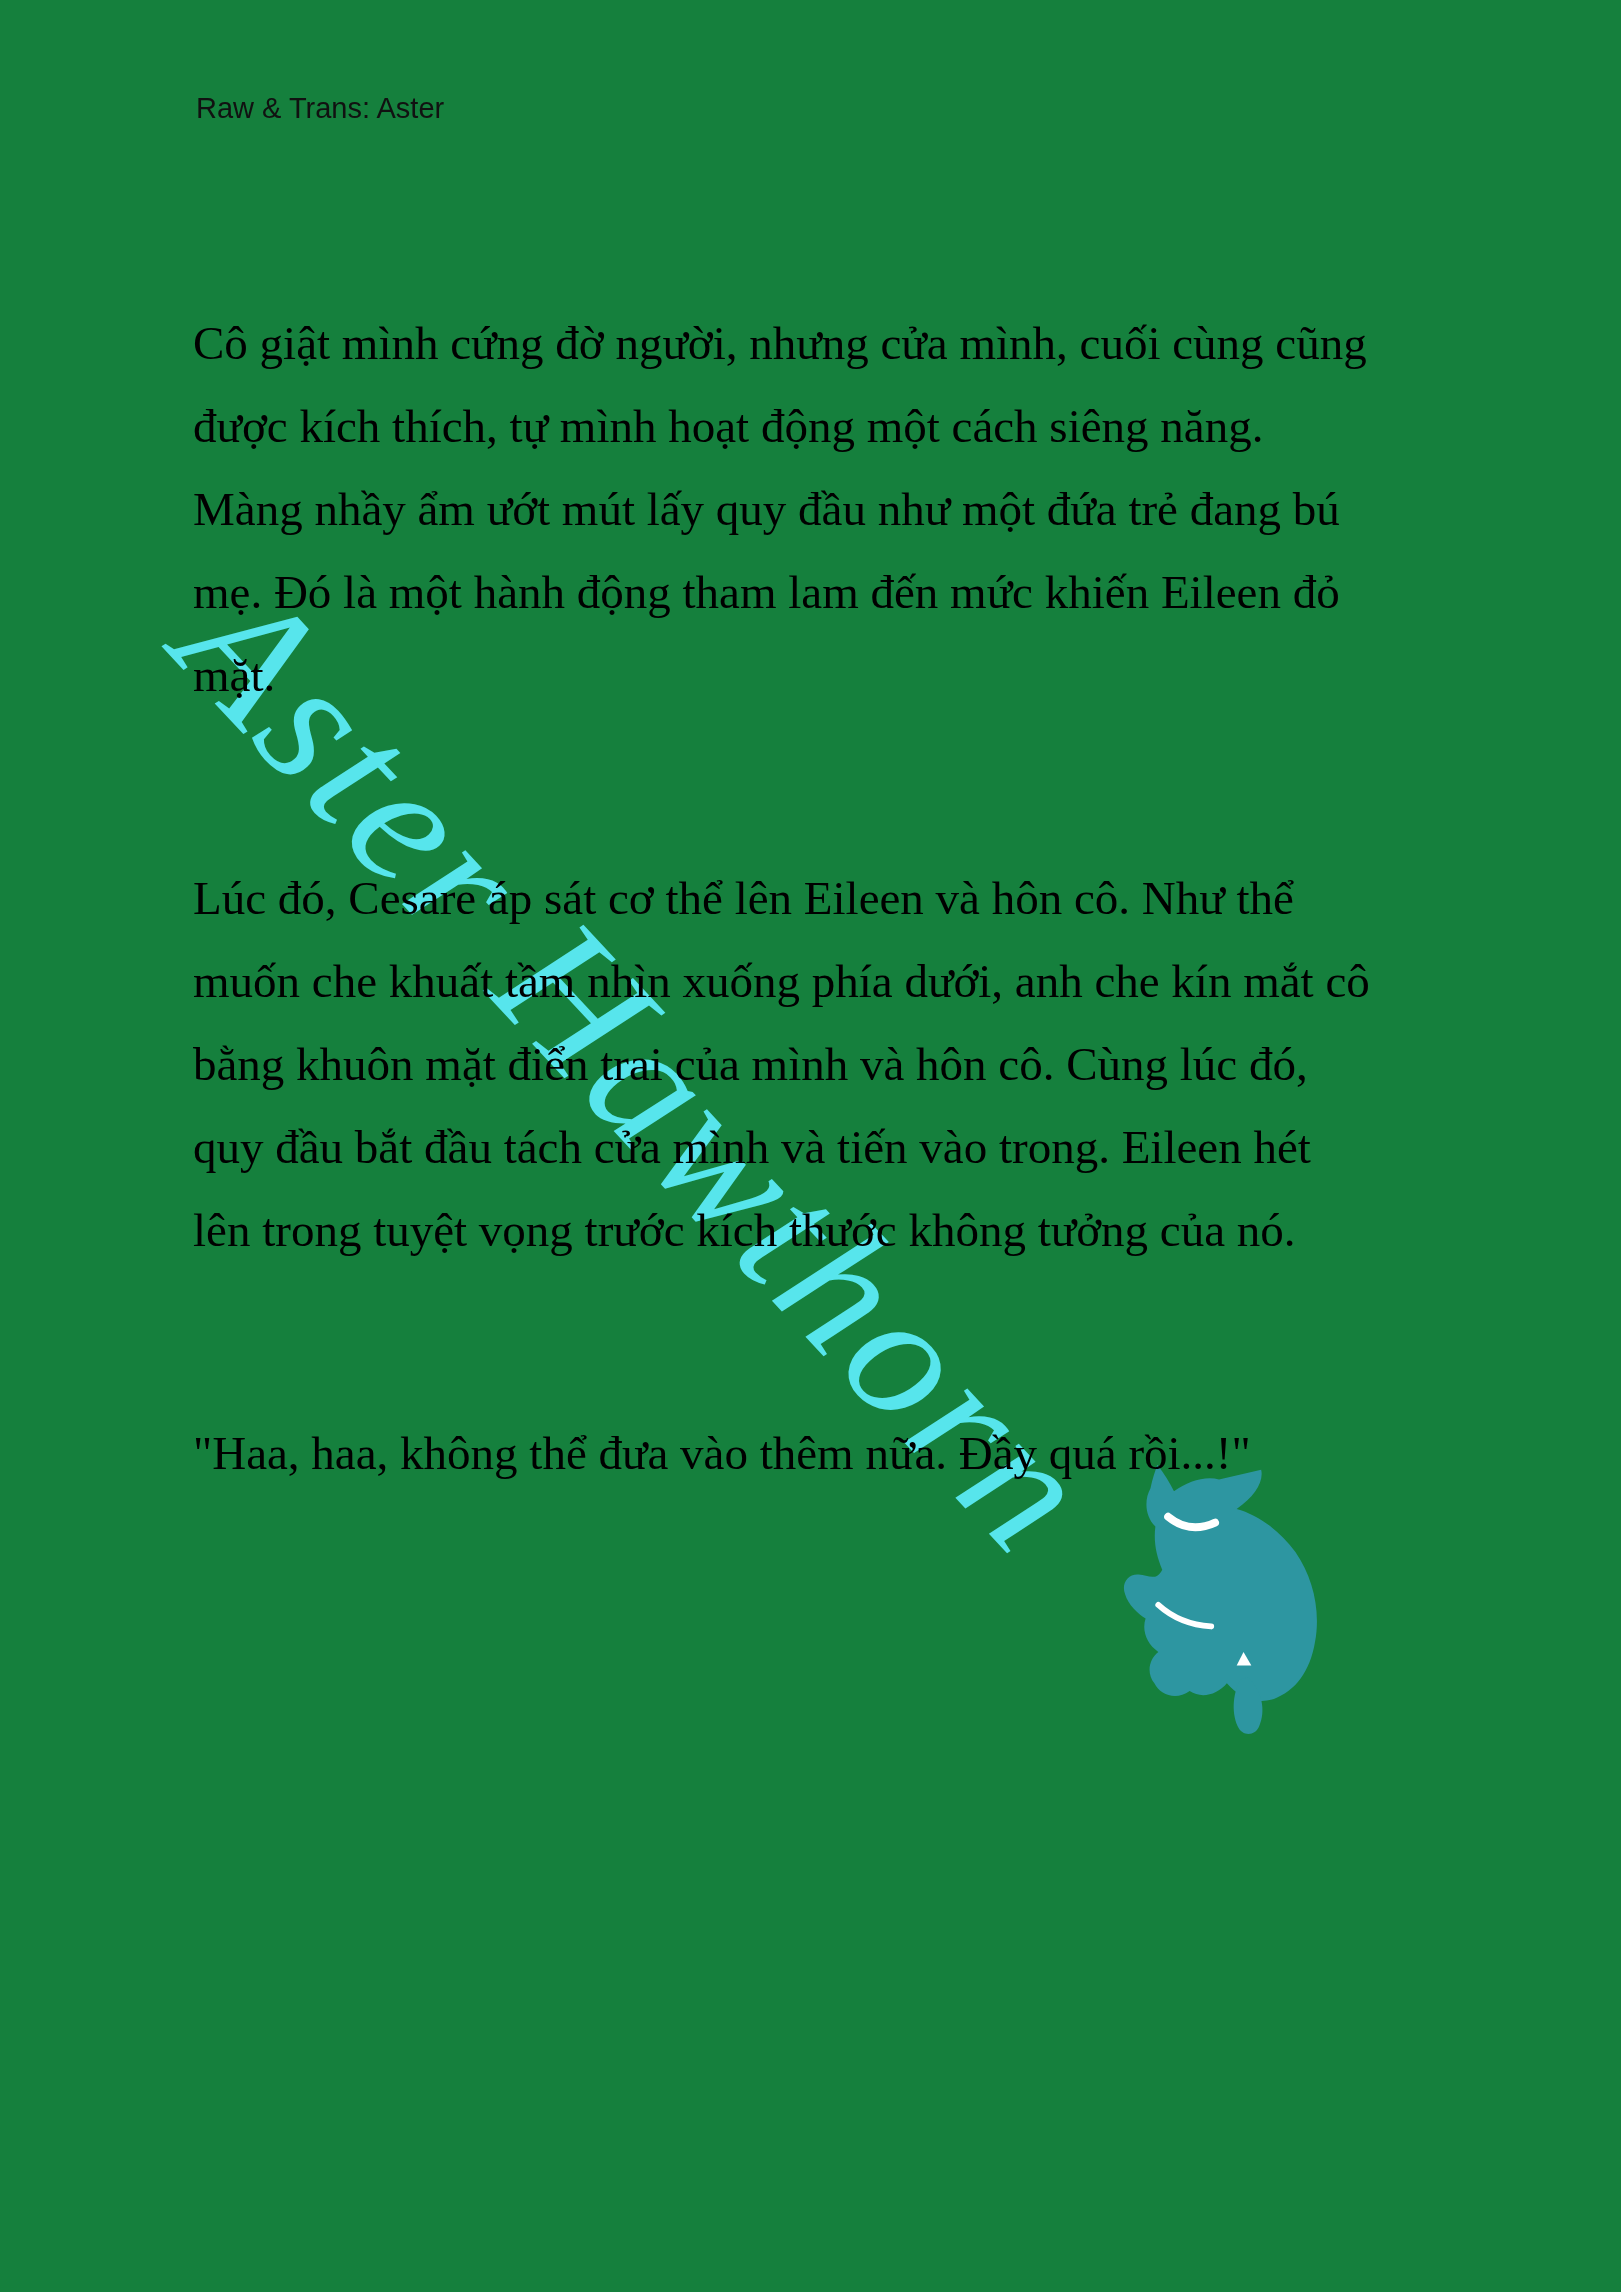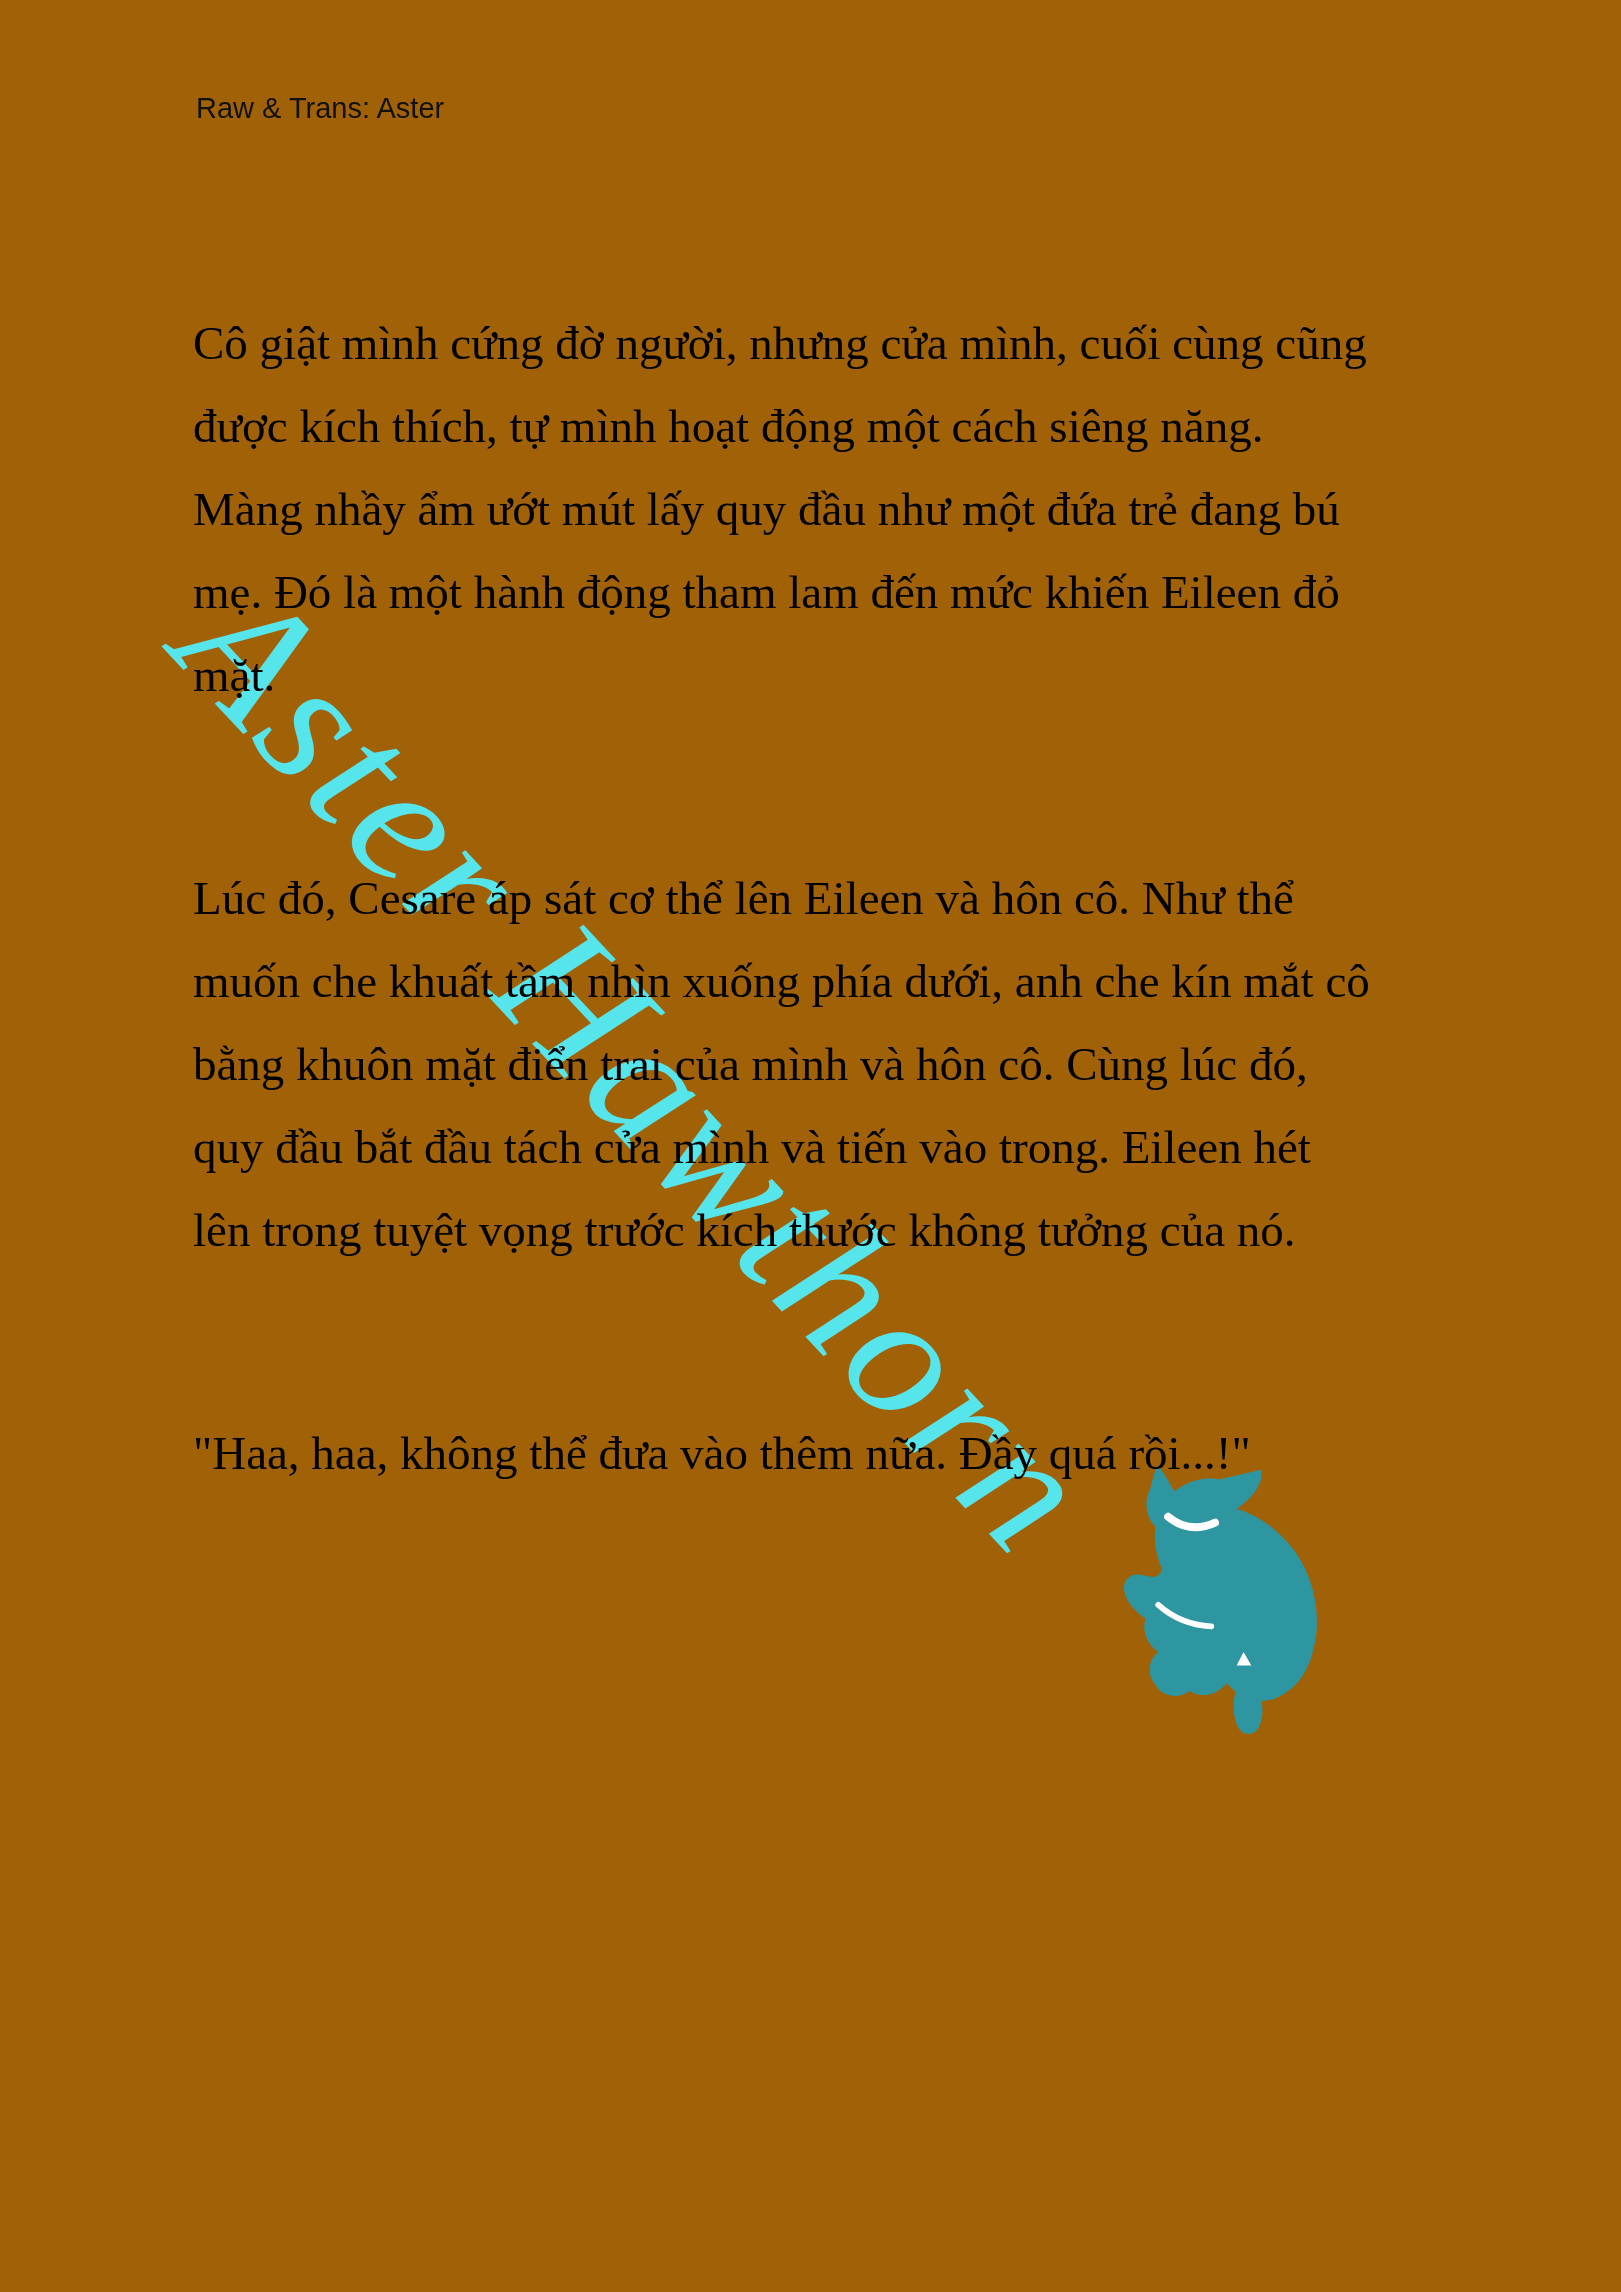--- a/index.html
+++ b/index.html
@@ -4,21 +4,21 @@
 <style>
   html, body {
     margin: 0;
     padding: 0;
     background: #ffffff;
   }
   .page {
     position: relative;
     width: 1621px;
     height: 2293px;
-    background: #a16207;
+    background: #15803d;
     overflow: hidden;
     font-family: "Liberation Serif", "DejaVu Serif", serif;
   }
   .header {
     position: absolute;
     left: 196px;
     top: 92px;
     font-family: "Liberation Sans", "DejaVu Sans", sans-serif;
     font-size: 29px;
     color: #111111;

